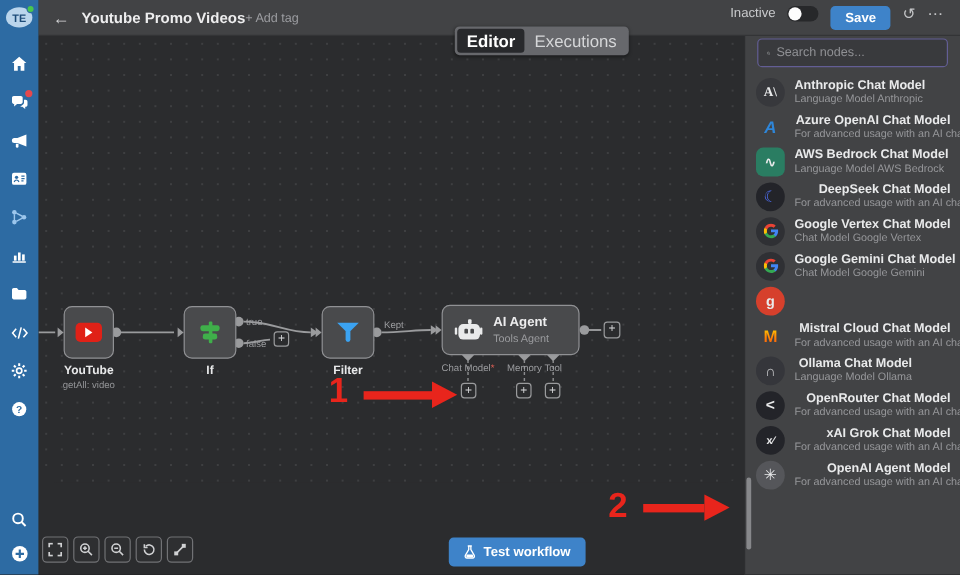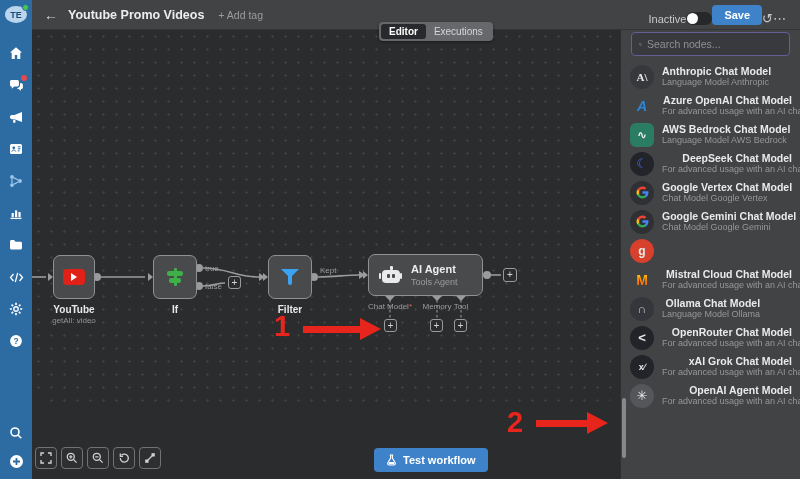--- a/index.html
+++ b/index.html
@@ -16,33 +16,33 @@
   .side-icons { display:flex; flex-direction:column; align-items:center; gap:16px; margin-top:22px; }
   .sbtn { position:relative; width:16px; height:16px; display:flex; align-items:center; justify-content:center; cursor:pointer; }
   .notif-dot { position:absolute; right:-3px; top:-2px; width:6px; height:6px; border-radius:50%; background:#e5484d; }
   .side-bottom { margin-top:auto; margin-bottom:10px; display:flex; flex-direction:column; align-items:center; gap:12px; }
 
   
   .topbar { position:absolute; left:32px; top:0; right:0; height:30px; background:#424345; border-bottom:1px solid #333436;
             display:flex; align-items:center; padding:0 14px 0 12px; z-index:6; }
   .tb-back { color:#d4d5d7; font-size:14px; margin-right:10px; cursor:pointer; }
   .tb-title { font-size:12.5px; font-weight:bold; color:#ededee; }
-  .tb-addtag { font-size:10.5px; color:#9b9ca0; margin-left:14px; cursor:pointer; }
-  .tb-right { margin-left:auto; display:flex; align-items:flex-end; gap:0; }
+  .tb-addtag { font-size:10.5px; color:#9b9ca0; cursor:pointer; }
+  .tb-right { margin-left:auto; display:flex; align-items:flex-start; gap:10px; }
   .tb-status { font-size:11px; color:#c9cacc; }
   .toggle { width:26px; height:13px; border-radius:7px; background:#27282a; position:relative; cursor:pointer; }
   .toggle .knob { position:absolute; left:1px; top:1px; width:11px; height:11px; border-radius:50%; background:#fdfdfd; }
   .save-btn { background:#3e83c9; color:#fff; font-size:11px; font-weight:bold; border:none; border-radius:4px;
               padding:4px 12px; cursor:pointer; }
   .tb-icon { color:#c3c4c6; font-size:13px; cursor:pointer; line-height:1; }
 
   
   .tabs-pill { position:absolute; left:379px; top:22px; z-index:7; background:#67686c; border-radius:4px; padding:2px;
                display:flex; box-shadow:0 1px 3px rgba(0,0,0,.4); }
-  .tab { font-size:10px; padding:2px 8px; border-radius:3px; color:#d6d7d9; cursor:pointer; }
+  .tab { font-size:14px; padding:2px 8px; border-radius:3px; color:#d6d7d9; cursor:pointer; }
   .tab.active { background:#28292c; color:#ffffff; font-weight:bold; }
 
   
   .canvas { position:absolute; left:32px; top:30px; width:588px; height:372px; background-color:#2b2c2e;
             background-image:radial-gradient(circle,#3e3f41 1px,transparent 1.1px); background-size:13px 13px;border-radius:16px; }
   .wires { position:absolute; left:0; top:0; z-index:1; }
   .node { position:absolute; background:#494a4c; border:1px solid #909194; border-radius:7px; z-index:2;
           display:flex; align-items:center; justify-content:center; cursor:pointer; }
   .in-arrow { position:absolute; left:-6px; top:50%; transform:translateY(-50%); width:0; height:0;
               border:4px solid transparent; border-left:5px solid #9a9b9d; }

